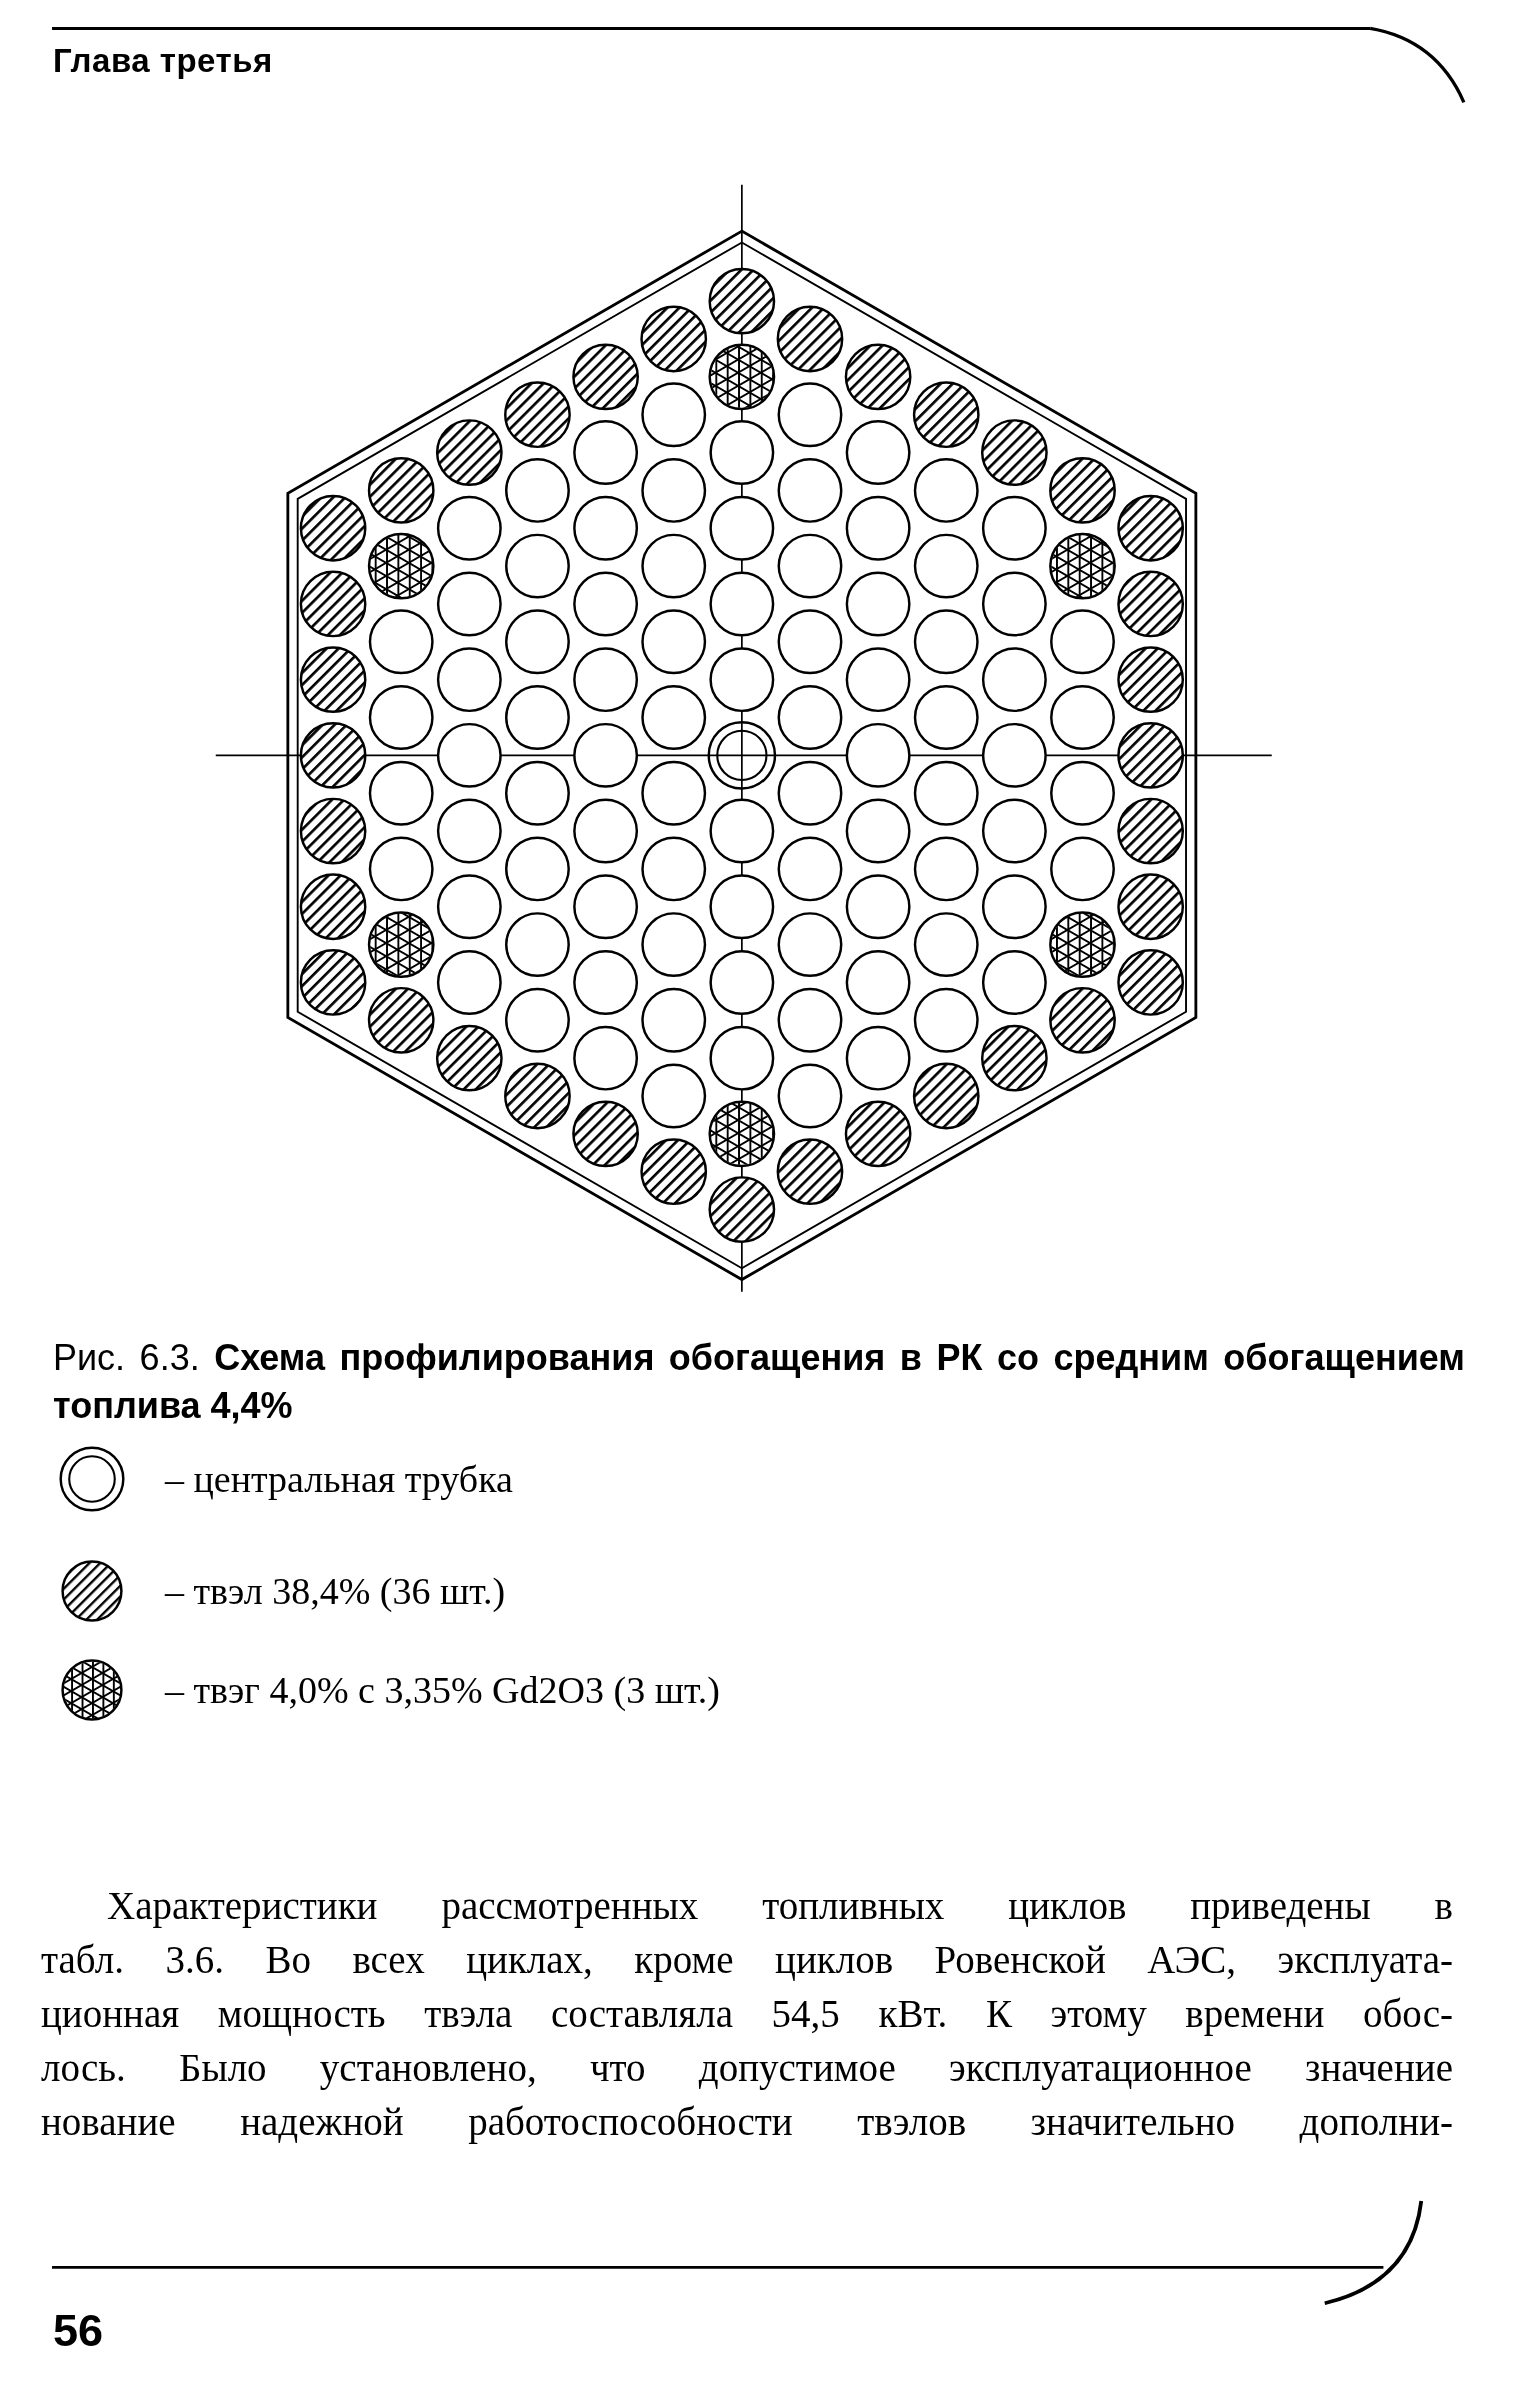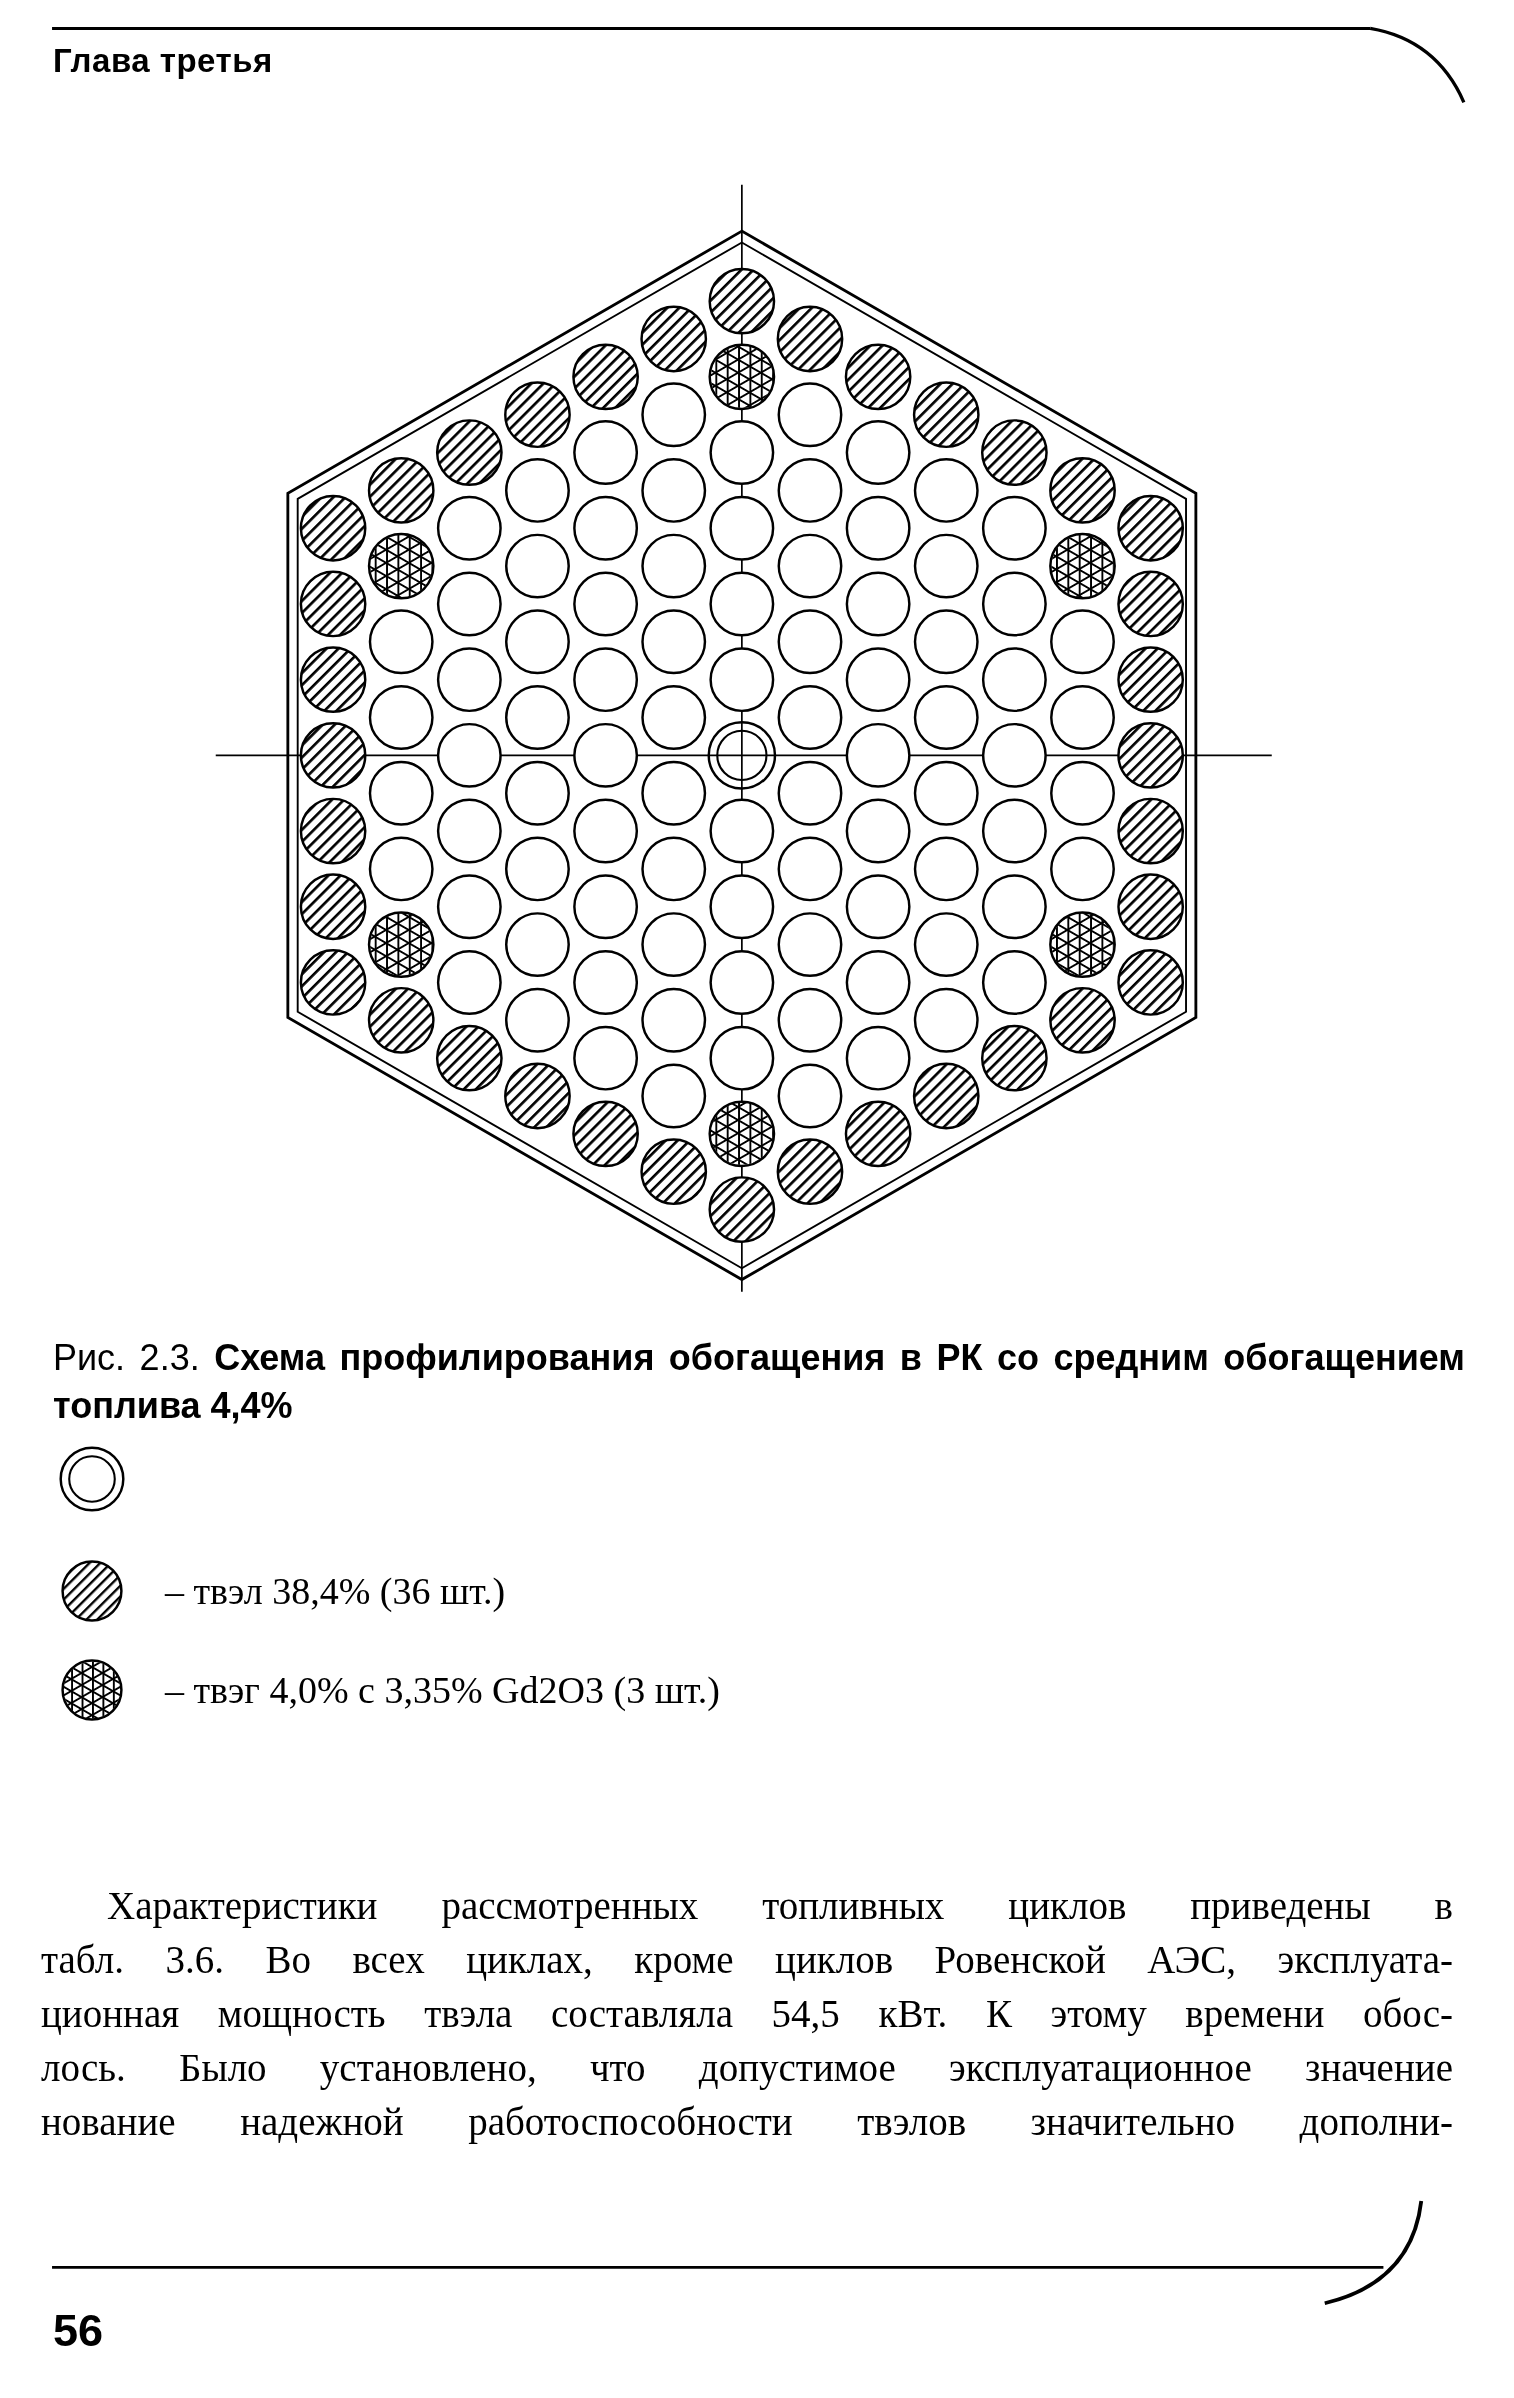--- a/index.html
+++ b/index.html
@@ -471,31 +471,32 @@
         <g>
           <circle cx="1216" cy="808" r="34" fill="url(#hx)" stroke="#000" stroke-width="2.6"></circle>
         </g>
         <g>
           <circle cx="1216" cy="888" r="34" fill="url(#hx)" stroke="#000" stroke-width="2.6"></circle>
         </g>
       </svg>
   </div>
 
   <div class="caption">
-    <span class="cap-num">Рис. 2.3.</span>
+    <span class="cap-num">Рис. 6.3.</span>
     <span class="cap-bold">Схема профилирования обогащения в РК со средним обогащением топлива 4,4%</span>
   </div>
 
   <div class="legend" id="legend">
       <div class="legend-item">
         <span class="legend-symbol"><svg width="74" height="74" viewBox="-39 -39 78 78">
             <defs></defs>
             <circle r="33" fill="none" stroke="#000" stroke-width="2.6"></circle>
             <circle r="24" fill="none" stroke="#000" stroke-width="2.2"></circle>
           </svg></span>
+        <span class="legend-label">– центральная трубка</span>
       </div>
       <div class="legend-item">
         <span class="legend-symbol"><svg width="74" height="74" viewBox="-39 -39 78 78">
             <defs>
               <pattern id="lh2" width="8" height="8" patternUnits="userSpaceOnUse" patternTransform="rotate(45)">
                 <rect width="8" height="8" fill="#fff"></rect>
                 <line x1="1.2" y1="0" x2="1.2" y2="8" stroke="#000" stroke-width="2.6"></line>
               </pattern>
             </defs>
             <circle r="31" fill="url(#lh2)" stroke="#000" stroke-width="2.6"></circle>

